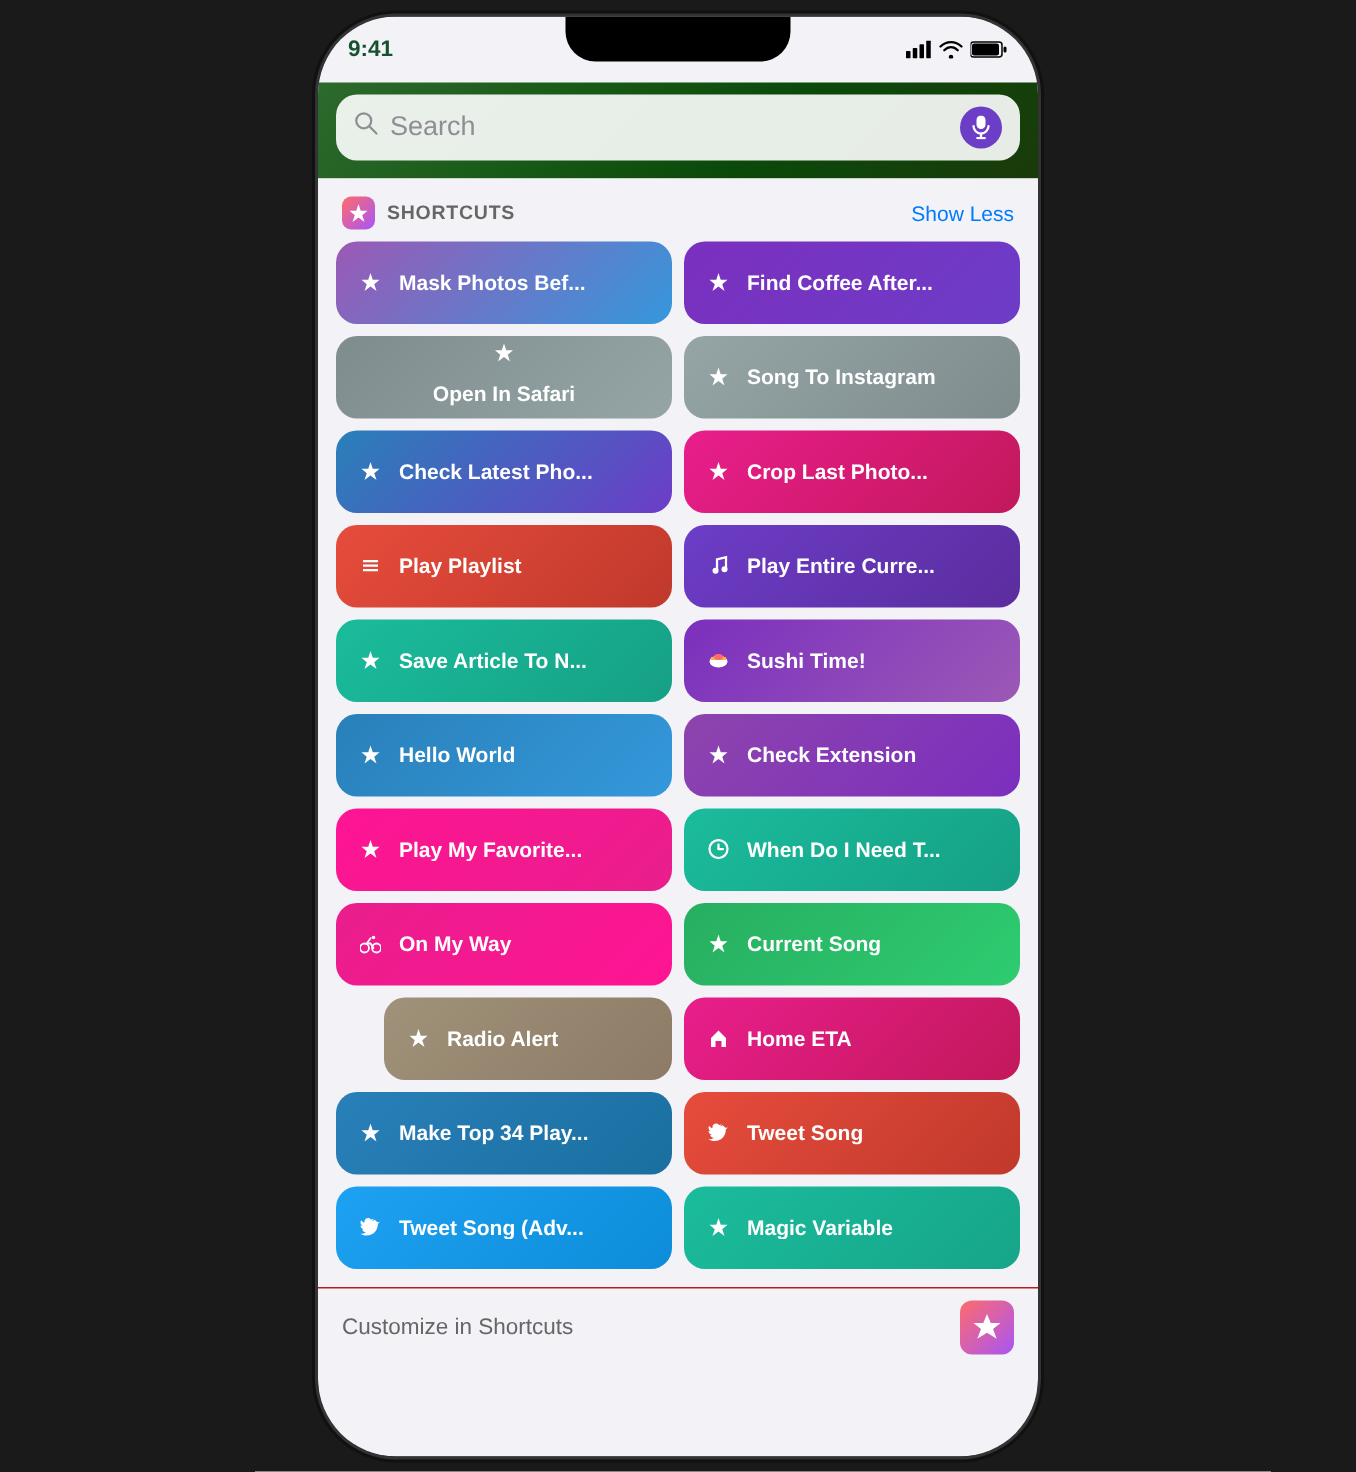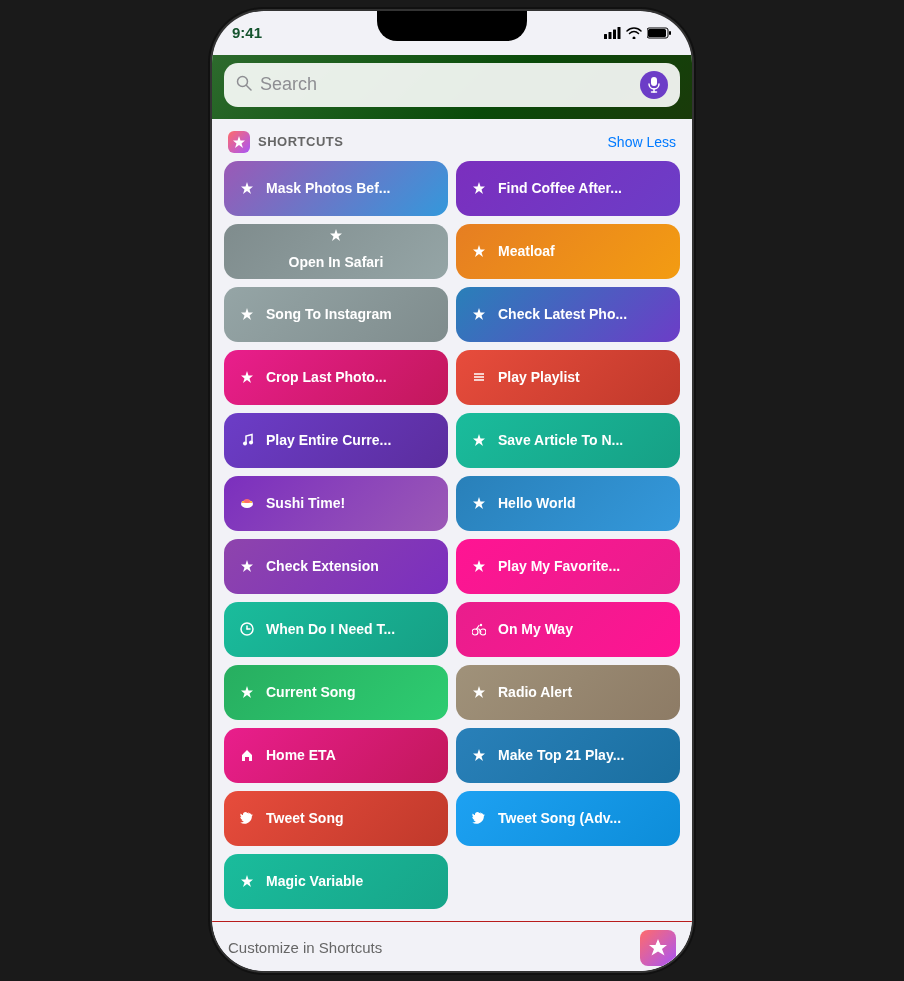--- a/index.html
+++ b/index.html
@@ -200,21 +200,21 @@
     .btn-red { background: linear-gradient(135deg, #e74c3c, #c0392b); }
     .btn-purple-deep { background: linear-gradient(135deg, #6c3dc7, #5b2d9e); }
     .btn-teal { background: linear-gradient(135deg, #1abc9c, #16a085); justify-content: flex-end; }
     .btn-purple-violet { background: linear-gradient(135deg, #7b2fbe, #9b59b6); }
     .btn-blue { background: linear-gradient(135deg, #2980b9, #3498db); }
     .btn-purple-mid { background: linear-gradient(135deg, #8e44ad, #7b2fbe); }
     .btn-pink-hot { background: linear-gradient(135deg, #ff1493, #e91e8c); }
     .btn-teal-clock { background: linear-gradient(135deg, #1abc9c, #16a085); }
     .btn-pink-magenta { background: linear-gradient(135deg, #e91e8c, #ff1493); }
     .btn-green { background: linear-gradient(135deg, #27ae60, #2ecc71); }
-    .btn-tan { background: linear-gradient(135deg, #a0927a, #8d7b65); }
+    .btn-tan { background: linear-gradient(135deg, #a0927a, #8d7b65); margin-left: 32px; }
     .btn-pink-home { background: linear-gradient(135deg, #e91e8c, #c2185b); justify-content: center; }
     .btn-blue-make { background: linear-gradient(135deg, #2980b9, #1a6fa0); }
     .btn-twitter-red { background: linear-gradient(135deg, #e74c3c, #c0392b); }
     .btn-twitter-blue { background: linear-gradient(135deg, #1da1f2, #0d8dd9); }
     .btn-teal-magic { background: linear-gradient(135deg, #1abc9c, #17a589); }
   </style>
 </head>
 <body>
 
 <div class="phone-frame">
@@ -295,28 +295,20 @@
     <span class="shortcut-label">Find Coffee After...</span>
   </div>
           <div class="shortcut-btn btn-blue-gray">
     <span class="shortcut-icon">
               <svg width="14" height="14" viewBox="0 0 14 14">
                 <path d="M7 1L8.5 5.5H13L9.5 8.5L11 13L7 10L3 13L4.5 8.5L1 5.5H5.5Z" fill="white"></path>
               </svg>
             </span>
     <span class="shortcut-label">Open In Safari</span>
   </div>
-          <div class="shortcut-btn btn-orange">
-    <span class="shortcut-icon">
-              <svg width="14" height="14" viewBox="0 0 14 14">
-                <path d="M7 1L8.5 5.5H13L9.5 8.5L11 13L7 10L3 13L4.5 8.5L1 5.5H5.5Z" fill="white"></path>
-              </svg>
-            </span>
-    <span class="shortcut-label">Meatloaf</span>
-  </div>
           <div class="shortcut-btn btn-gray">
     <span class="shortcut-icon">
               <svg width="14" height="14" viewBox="0 0 14 14">
                 <path d="M7 1L8.5 5.5H13L9.5 8.5L11 13L7 10L3 13L4.5 8.5L1 5.5H5.5Z" fill="white"></path>
               </svg>
             </span>
     <span class="shortcut-label">Song To Instagram</span>
   </div>
           <div class="shortcut-btn btn-blue-purple">
     <span class="shortcut-icon">
@@ -440,21 +432,21 @@
               </svg>
             </span>
     <span class="shortcut-label">Home ETA</span>
   </div>
           <div class="shortcut-btn btn-blue-make">
     <span class="shortcut-icon">
               <svg width="14" height="14" viewBox="0 0 14 14">
                 <path d="M7 1L8.5 5.5H13L9.5 8.5L11 13L7 10L3 13L4.5 8.5L1 5.5H5.5Z" fill="white"></path>
               </svg>
             </span>
-    <span class="shortcut-label">Make Top 21 Play...</span>
+    <span class="shortcut-label">Make Top 34 Play...</span>
   </div>
           <div class="shortcut-btn btn-twitter-red">
     <span class="shortcut-icon">
               <svg width="14" height="14" viewBox="0 0 14 14">
                 <path d="M13 2c-.8.5-1.7.8-2.6 1 .8-.5 1.4-1.3 1.7-2.2-.8.5-1.7.8-2.6 1C8.7 1 7.8.5 6.8.5 4.8.5 3.2 2.1 3.2 4c0 .3 0 .6.1.8C2 4.6.9 3.7.1 2.5c-.4.6-.6 1.3-.6 2 0 1.4.7 2.6 1.8 3.3-.7 0-1.3-.2-1.8-.5v.1c0 1.9 1.4 3.5 3.2 3.9-.3.1-.7.1-1 .1-.2 0-.5 0-.7-.1.5 1.5 1.9 2.6 3.6 2.6C3.1 14.9 1.7 15.5 0 15.5c-.2 0-.4 0-.6 0 1.7 1.1 3.7 1.7 5.8 1.7 7 0 10.8-5.8 10.8-10.8v-.5c.7-.5 1.4-1.2 1.9-2-.7.3-1.4.5-2.2.6z" fill="white" transform="scale(0.7) translate(1,1)"></path>
               </svg>
             </span>
     <span class="shortcut-label">Tweet Song</span>
   </div>
           <div class="shortcut-btn btn-twitter-blue">

